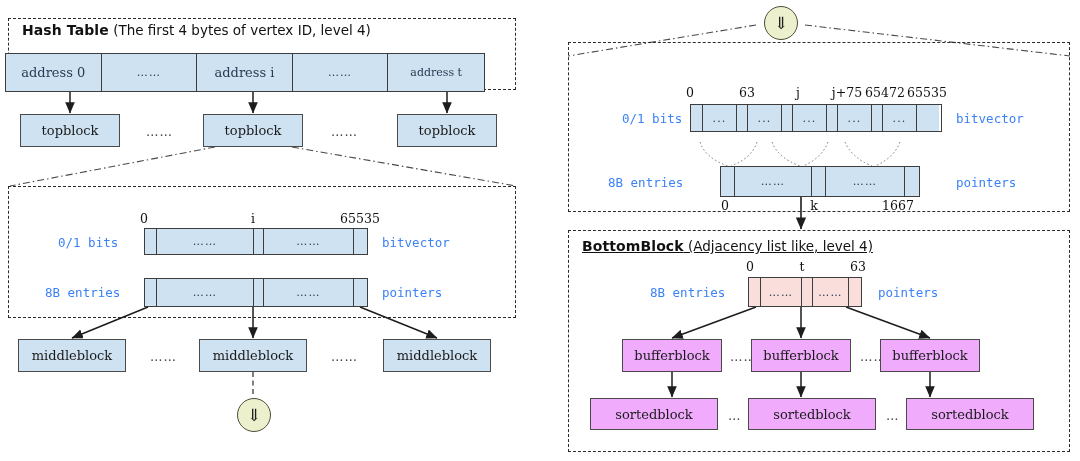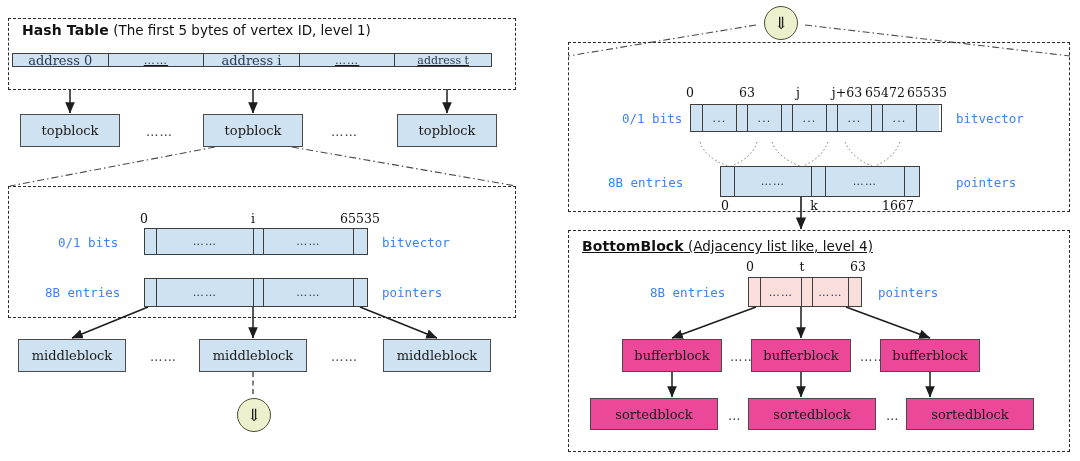--- a/index.html
+++ b/index.html
@@ -14,21 +14,21 @@
   .gtitle{position:absolute;white-space:nowrap;
           font-family:"DejaVu Sans","Liberation Sans",sans-serif;font-size:13.5px;color:#111;}
   .gtitle b{font-weight:bold;font-size:14px;letter-spacing:.1px;}
   .gtitle span.sub{font-weight:normal;}
 
   
   .node{position:absolute;box-sizing:border-box;border:1.3px solid #4a4a4a;
         display:flex;align-items:center;justify-content:center;
         font-family:"DejaVu Serif","Liberation Serif",serif;font-size:13px;color:#1a1a1a;}
   .blue{background:#cfe2f1;}
-  .pink{background:#ec4899;}
+  .pink{background:#f0abfc;}
 
   
   .strip{position:absolute;display:flex;box-sizing:border-box;
          border:1.4px solid #3d3d3d;}
   .cell{box-sizing:border-box;border-right:1.2px solid #3d3d3d;
         display:flex;align-items:center;justify-content:center;
         font-size:11px;color:#2a3a52;letter-spacing:1.2px;overflow:hidden;}
   .cell:last-child{border-right:none;}
   .cell.blue{background:#cfe2f1;}
   .cell.pink{background:#fadedb;}
@@ -109,24 +109,24 @@
       <path d="M672,372 L672,397"></path>
       <path d="M801,372 L801,397"></path>
       <path d="M930,372 L930,397"></path>
     </g>
   </svg>
 
   <div class="group" style="left:8px;top:18px;width:508px;height:72px;"></div>
 
   <div class="gtitle" style="left:22px;top:22px;">
     <b>Hash Table</b>
-    <span class="sub">(The first 5 bytes of vertex ID, level 1)</span>
-  </div>
-
-  <div class="strip" style="left:12px;top:53px;width:480px;height:14px;text-decoration:underline;">
+    <span class="sub">(The first 4 bytes of vertex ID, level 4)</span>
+  </div>
+
+  <div class="strip" style="left:5px;top:53px;width:480px;height:39px;">
     <div class="cell blue" style="width:96px;font-family:'DejaVu Serif',serif;font-size:13px;letter-spacing:0;">address 0</div>
     <div class="cell blue" style="width:96px;">……</div>
     <div class="cell blue" style="width:96px;font-family:'DejaVu Serif',serif;font-size:13px;letter-spacing:0;">address i</div>
     <div class="cell blue" style="width:96px;">……</div>
     <div class="cell blue" style="width:96px;font-family:'DejaVu Serif',serif;font-size:11px;letter-spacing:0;">address t</div>
   </div>
 
   <div class="node blue" style="left:20px;top:114px;width:100px;height:33px;">topblock</div>
   <div class="dots" style="left:146px;top:124px;">……</div>
   <div class="node blue" style="left:203px;top:114px;width:100px;height:33px;">topblock</div>
@@ -169,21 +169,21 @@
   <div class="badge" style="left:237px;top:398px;">⇓</div>
 
   <div class="group" style="left:568px;top:42px;width:502px;height:170px;"></div>
 
   <div class="badge" style="left:764px;top:6px;">⇓</div>
 
 
   <div class="tick" style="left:680px;top:85px;width:20px;">0</div>
   <div class="tick" style="left:736px;top:85px;width:22px;">63</div>
   <div class="tick" style="left:790px;top:85px;width:16px;">j</div>
-  <div class="tick" style="left:830px;top:85px;width:34px;">j+63</div>
+  <div class="tick" style="left:830px;top:85px;width:34px;">j+75</div>
   <div class="tick" style="left:864px;top:85px;width:42px;">65472</div>
   <div class="tick" style="left:906px;top:85px;width:42px;">65535</div>
 
   <div class="lbl" style="left:622px;top:111px;">0/1 bits</div>
   <div class="strip" style="left:690px;top:104px;width:252px;height:28px;">
     <div class="cell blue" style="width:12px;"></div>
     <div class="cell blue" style="width:34px;">...</div>
     <div class="cell blue" style="width:11px;"></div>
     <div class="cell blue" style="width:34px;">...</div>
     <div class="cell blue" style="width:11px;"></div>

